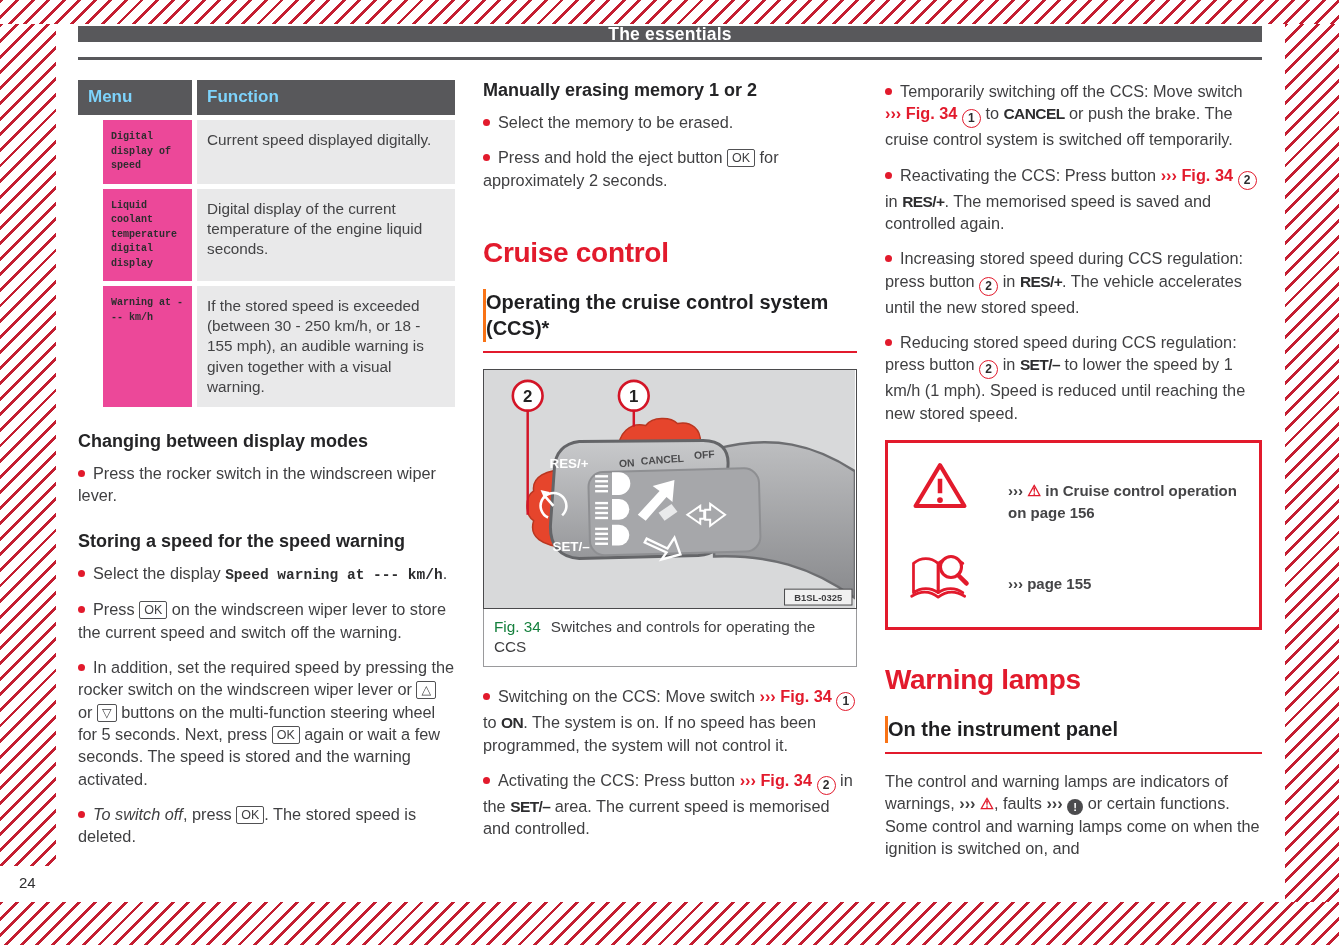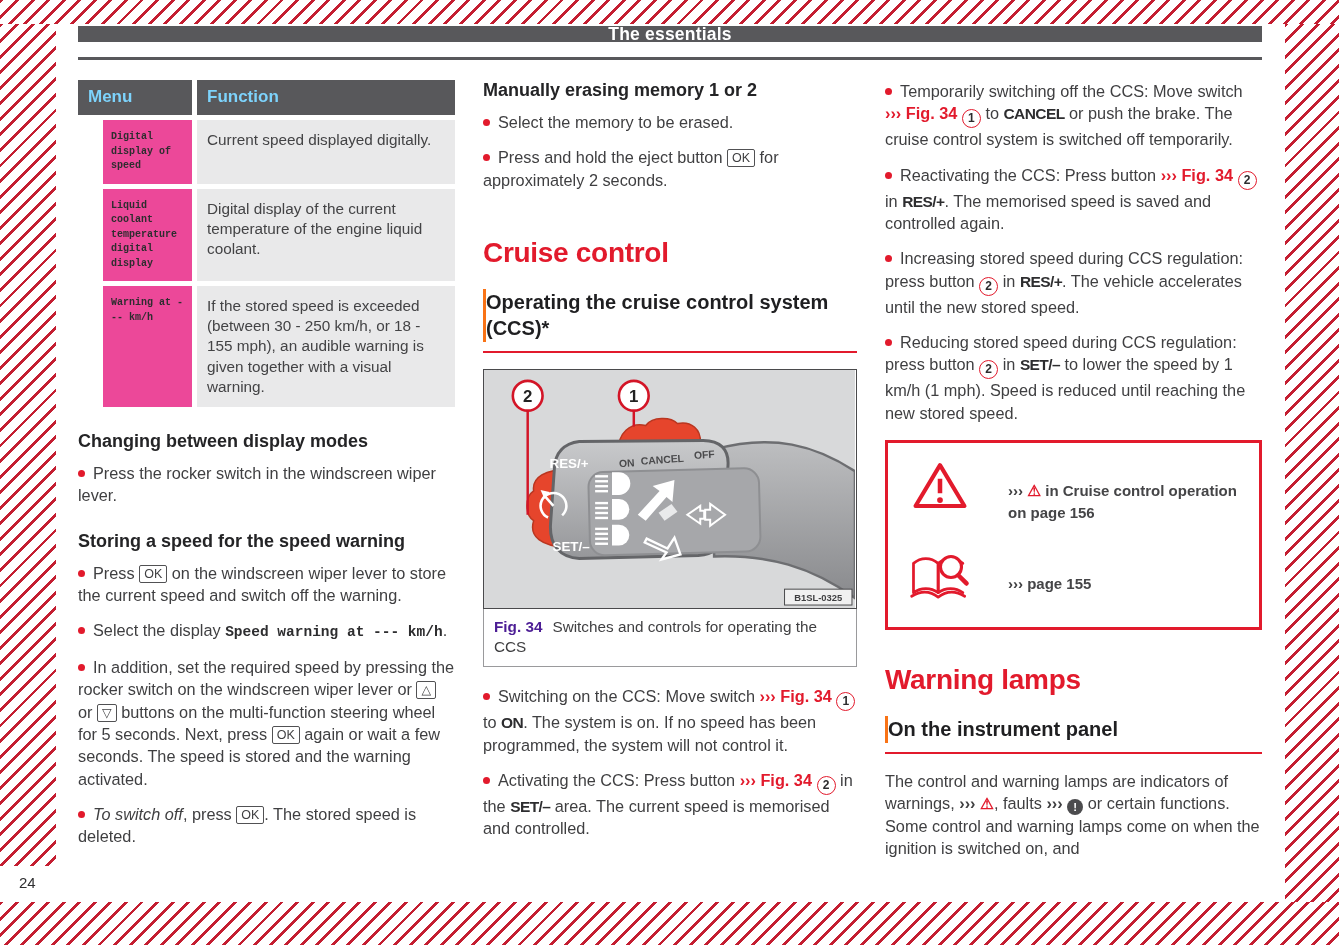--- a/index.html
+++ b/index.html
@@ -71,21 +71,21 @@
   .seg-warn { color:#e21a2c; font-size:15.5px; font-weight:bold; }
   .seg-fault { display:inline-block; width:16px; height:16px; border-radius:50%; background:#4c4c4e;
                color:#fff; text-align:center; font-size:11.5px; line-height:16px; font-weight:bold;
                vertical-align:-2px; }
 
   
   .figure { margin-top:14px; }
   .fig-image { border:1.5px solid #4a4a4c; font-size:0; }
   .fig-caption { border:1px solid #9a9a9c; border-top:none; padding:8px 10px 10px; font-size:15.3px;
                  color:#3f3f41; line-height:1.3; }
-  .fig-no { color:#4c1d95; font-weight:bold; margin-right:10px; }
+  .fig-no { color:#15803d; font-weight:normal; margin-right:10px; }
   .fig svg text { font-family:"Liberation Sans", sans-serif; }
 
   
   .note-box { border:3px solid #e21a2c; padding:16px 12px 4px 12px; margin-top:16px; }
   .note-row { display:flex; gap:28px; margin-bottom:14px; align-items:flex-start; }
   .note-icon { flex:0 0 80px; display:flex; justify-content:center; }
   .note-text { font-size:15px; line-height:1.42; padding-top:6px; }
 </style>
 </head>
 <body>
@@ -103,32 +103,32 @@
 
 <div class="col col-left">
   <div class="tbl">
     <div class="th">Menu</div>
     <div class="th">Function</div>
 
     <div class="menu">Digital display of speed</div>
     <div class="func">Current speed displayed digitally.</div>
 
     <div class="menu">Liquid coolant temperature digital display</div>
-    <div class="func">Digital display of the current temperature of the engine liquid coolant.</div>
+    <div class="func">Digital display of the current temperature of the engine liquid seconds.</div>
 
     <div class="menu">Warning at --- km/h</div>
     <div class="func">If the stored speed is exceeded (between 30 - 250 km/h, or 18 - 155 mph), an audible warning is given together with a visual warning.</div>
   </div>
 
   <h3 class="runin">Changing between display modes</h3>
   <p class="bullet"><span class="seg-p">Press the rocker switch in the windscreen wiper lever.</span></p>
 
   <h3 class="runin">Storing a speed for the speed warning</h3>
+  <p class="bullet"><span class="seg-p">Select the display </span><span class="seg-mono">Speed warning at --- km/h</span><span class="seg-p">.</span></p>
   <p class="bullet"><span class="seg-p">Press </span><span class="seg-key">OK</span><span class="seg-p"> on the windscreen wiper lever to store the current speed and switch off the warning.</span></p>
-  <p class="bullet"><span class="seg-p">Select the display </span><span class="seg-mono">Speed warning at --- km/h</span><span class="seg-p">.</span></p>
   <p class="bullet"><span class="seg-p">In addition, set the required speed by pressing the rocker switch on the windscreen wiper lever or </span><span class="seg-key">△</span><span class="seg-p"> or </span><span class="seg-key">▽</span><span class="seg-p"> buttons on the multi-function steering wheel for 5 seconds. Next, press </span><span class="seg-key">OK</span><span class="seg-p"> again or wait a few seconds. The speed is stored and the warning activated.</span></p>
   <p class="bullet"><span class="seg-i">To switch off</span><span class="seg-p">, press </span><span class="seg-key">OK</span><span class="seg-p">. The stored speed is deleted.</span></p>
 </div>
 
 <div class="col col-mid">
   <h3 class="runin">Manually erasing memory 1 or 2</h3>
   <p class="bullet"><span class="seg-p">Select the memory to be erased.</span></p>
   <p class="bullet"><span class="seg-p">Press and hold the eject button </span><span class="seg-key">OK</span><span class="seg-p"> for approximately 2 seconds.</span></p>
 
   <h1 class="red">Cruise control</h1>

